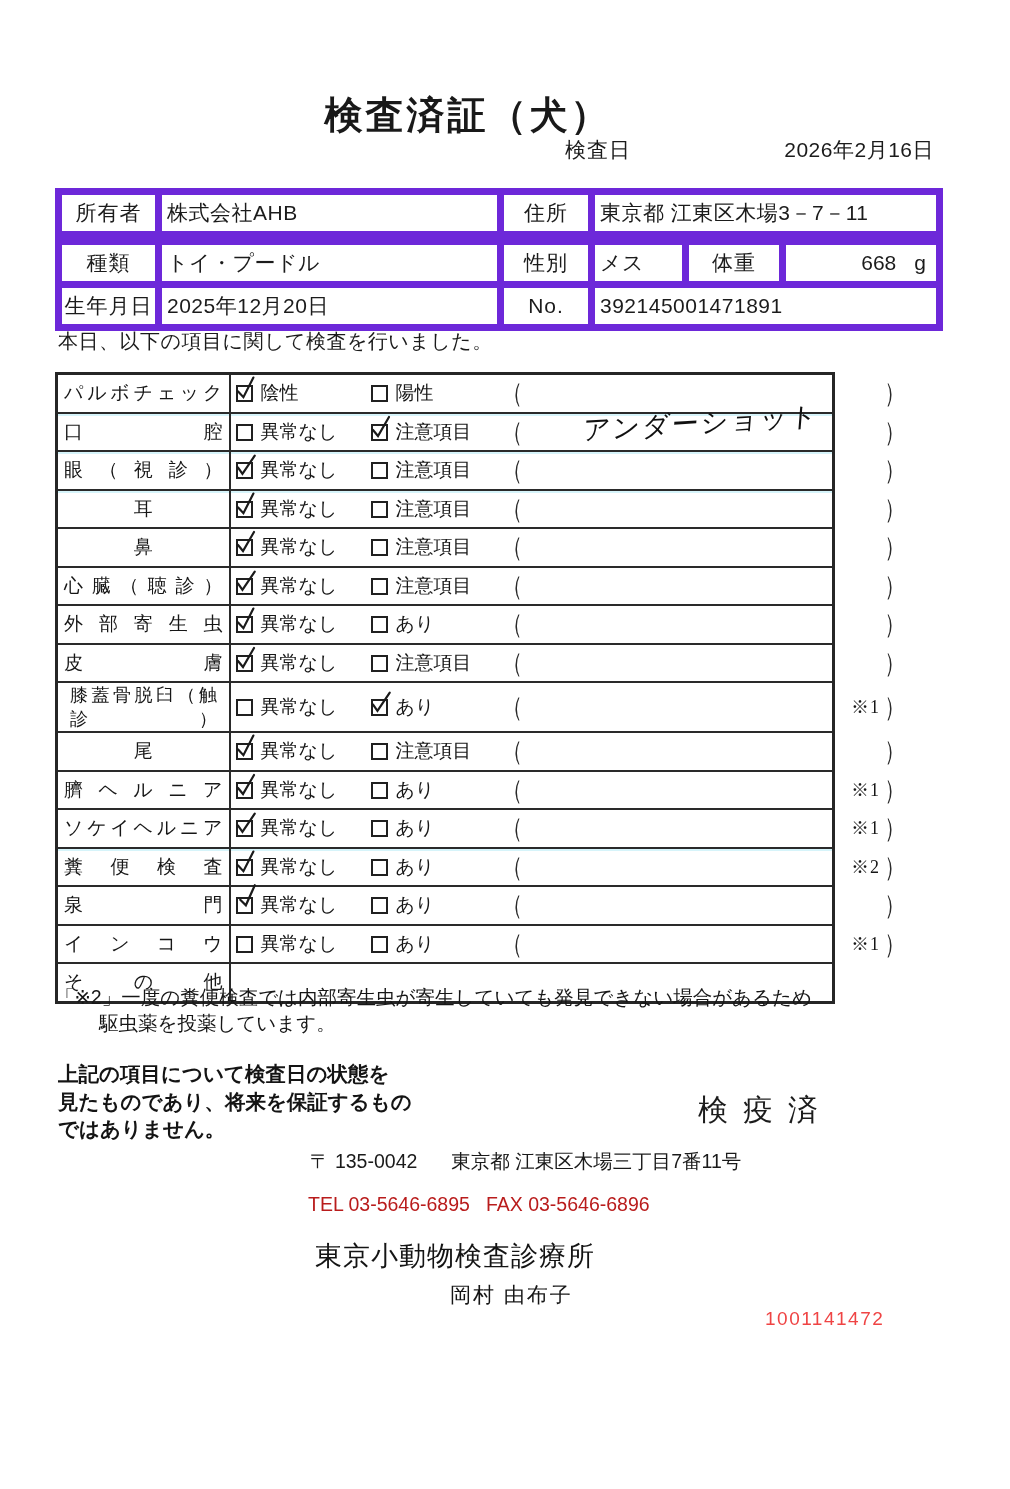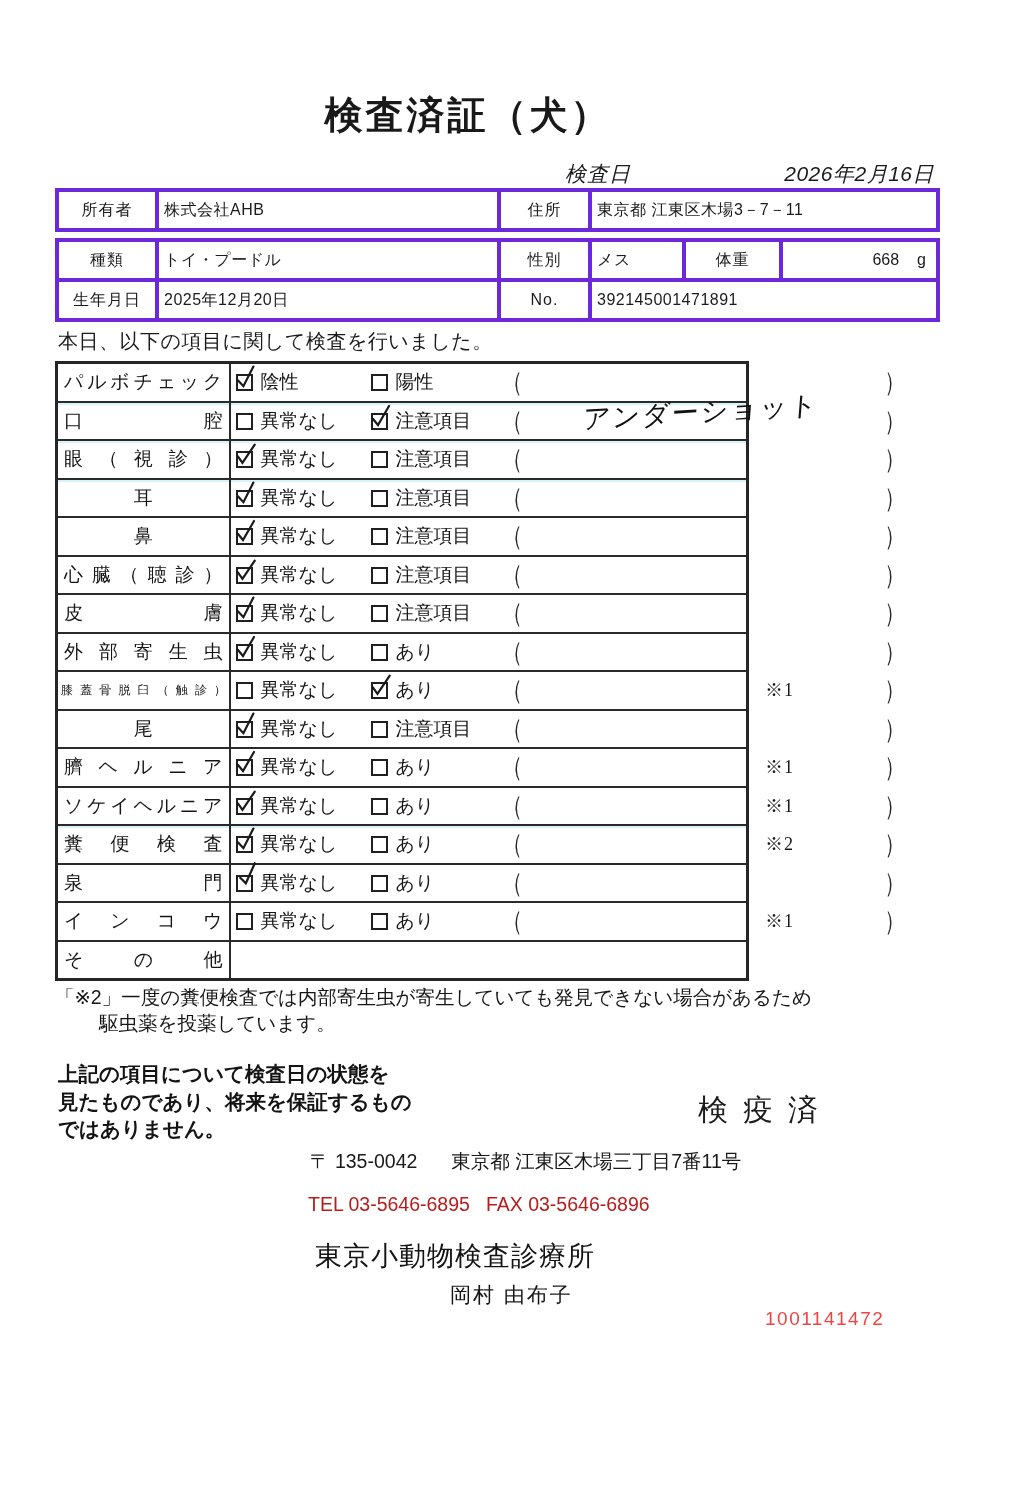--- a/index.html
+++ b/index.html
@@ -8,49 +8,49 @@
     font-family:"Liberation Sans","DejaVu Sans",sans-serif;
     color:#1b1b1b;position:relative;overflow:hidden;
   }
   .sheet{position:absolute;inset:0;}
 
   
   .title{
     position:absolute;top:90px;left:0;width:936px;margin:0;
     text-align:center;font-size:38px;font-weight:600;letter-spacing:3px;color:#191919;
   }
-  .date-row{position:absolute;top:160px;left:55px;width:881px;height:28px;font-style:italic;}
+  .date-row{position:absolute;top:136px;left:55px;width:881px;height:28px;}
   .date-label{position:absolute;left:510px;top:0;font-size:21px;letter-spacing:1px;}
   .date-value{position:absolute;right:2px;top:0;font-size:21px;letter-spacing:0.5px;}
 
   
   table.tbl{border-collapse:collapse;table-layout:fixed;position:absolute;left:55px;
     border:3px solid #262626;}
-  table.tbl td{border:4px solid #6d28d9;height:36px;vertical-align:middle;
-    font-size:16px;overflow:hidden;white-space:nowrap;}
+  table.tbl td{border:7px solid #6d28d9;height:36px;vertical-align:middle;
+    font-size:21px;overflow:hidden;white-space:nowrap;}
   td.lbl{text-align:center;letter-spacing:1px;padding:0 2px;}
   td.val{text-align:left;padding:0 0 0 5px;letter-spacing:0.5px;}
   .owner-table{top:188px;width:881px;}
   .info-table{top:238px;width:881px;}
   td.weight{display:table-cell;text-align:right;padding:0 10px 0 0;}
   td.weight .w-num{margin-right:18px;}
   td.no-lbl{font-size:19px;}
 
   
   .intro{position:absolute;top:328px;left:58px;margin:0;font-size:20px;letter-spacing:0.5px;}
 
   
   .chk-table{border-collapse:collapse;table-layout:fixed;position:absolute;
-    top:361px;left:55px;width:694px;border:3px solid #262626;font-family:Liberation Serif, serif;}
+    top:372px;left:55px;width:780px;border:3px solid #262626;font-family:Liberation Serif, serif;}
   .chk-table td{border:2px solid #2a2a2a;height:36.5px;vertical-align:middle;padding:0;}
   .cell-label{width:173px;}
   .chk-label{display:block;padding:0 6px;font-size:19px;
     text-align:justify;text-align-last:justify;color:#161616;}
   .chk-label.single{text-align:center;text-align-last:center;}
-  .chk-label.tight{font-size:12px;letter-spacing:-0.5px;padding:0 3px;}
+  .chk-label.tight{font-size:18px;letter-spacing:-0.5px;padding:0 12px;}
   .cell-opts{position:relative;}
   
   .chk-row:nth-child(2) td,.chk-row:nth-child(3) td,.chk-row:nth-child(4) td,
   .chk-row:nth-child(13) td{box-shadow:inset 0 2px 0 rgba(0,185,225,0.16);}
 
   .opt{position:absolute;top:50%;transform:translateY(-50%);
     display:flex;align-items:center;}
   .opt.o1{left:5px;}
   .opt.o2{left:140px;}
   .box{width:13px;height:13px;border:2px solid #202020;position:relative;
@@ -314,64 +314,64 @@
           </span>
           <span class="paren open">（</span>
           <span class="hand"></span>
           <span class="paren close">）</span>
           <span class="row-note"></span>
         </span>
       </td>
     </tr>
         <tr class="chk-row">
       <td class="cell-label">
+        <span class="chk-label">外部寄生虫</span>
+      </td>
+      <td class="cell-opts">
+        <span class="opts-wrap">
+          <span class="opt o1">
+            <span class="box b1 checked">
+              <svg class="tick" viewBox="0 0 24 28" aria-hidden="true">
+                    <path d="M4 16 L9 22 L20 3"></path>
+                  </svg>
+            </span>
+            <span class="opt-text">異常なし</span>
+          </span>
+          <span class="opt o2">
+            <span class="box b2">
+              
+            </span>
+            <span class="opt-text">あり</span>
+          </span>
+          <span class="paren open">（</span>
+          <span class="hand"></span>
+          <span class="paren close">）</span>
+          <span class="row-note"></span>
+        </span>
+      </td>
+    </tr>
+        <tr class="chk-row">
+      <td class="cell-label">
         <span class="chk-label">皮膚</span>
       </td>
       <td class="cell-opts">
         <span class="opts-wrap">
           <span class="opt o1">
             <span class="box b1 checked">
               <svg class="tick" viewBox="0 0 24 28" aria-hidden="true">
                     <path d="M4 16 L9 22 L20 3"></path>
                   </svg>
             </span>
             <span class="opt-text">異常なし</span>
           </span>
           <span class="opt o2">
             <span class="box b2">
               
             </span>
             <span class="opt-text">注意項目</span>
-          </span>
-          <span class="paren open">（</span>
-          <span class="hand"></span>
-          <span class="paren close">）</span>
-          <span class="row-note"></span>
-        </span>
-      </td>
-    </tr>
-        <tr class="chk-row">
-      <td class="cell-label">
-        <span class="chk-label">外部寄生虫</span>
-      </td>
-      <td class="cell-opts">
-        <span class="opts-wrap">
-          <span class="opt o1">
-            <span class="box b1 checked">
-              <svg class="tick" viewBox="0 0 24 28" aria-hidden="true">
-                    <path d="M4 16 L9 22 L20 3"></path>
-                  </svg>
-            </span>
-            <span class="opt-text">異常なし</span>
-          </span>
-          <span class="opt o2">
-            <span class="box b2">
-              
-            </span>
-            <span class="opt-text">あり</span>
           </span>
           <span class="paren open">（</span>
           <span class="hand"></span>
           <span class="paren close">）</span>
           <span class="row-note"></span>
         </span>
       </td>
     </tr>
         <tr class="chk-row">
       <td class="cell-label">

